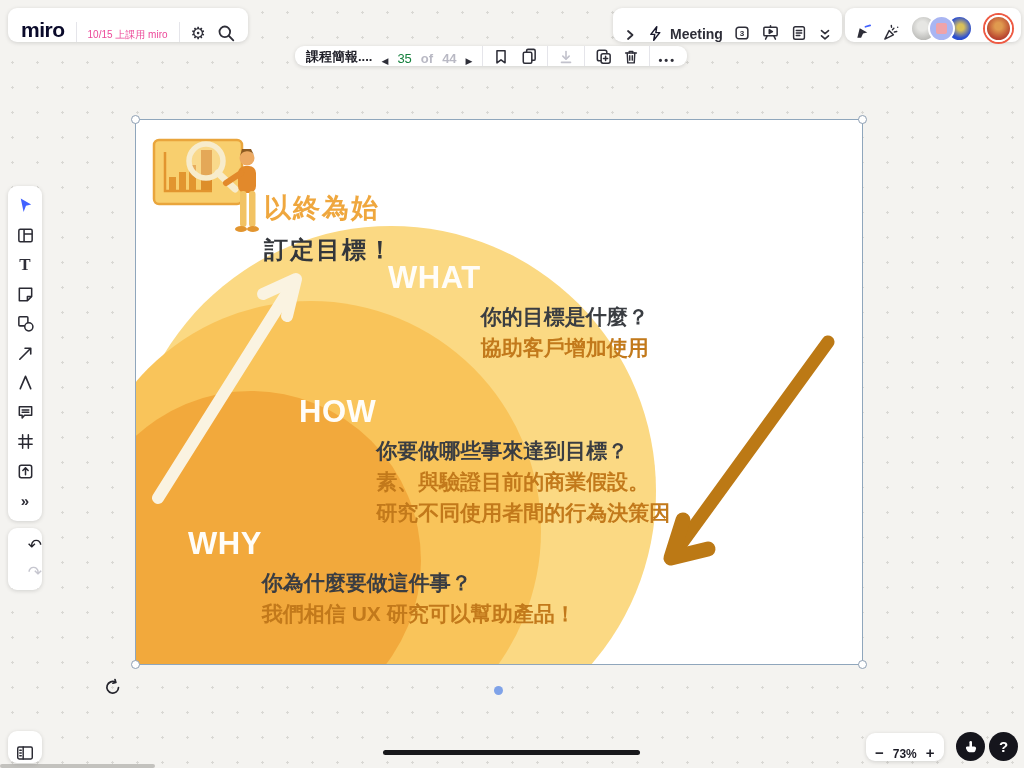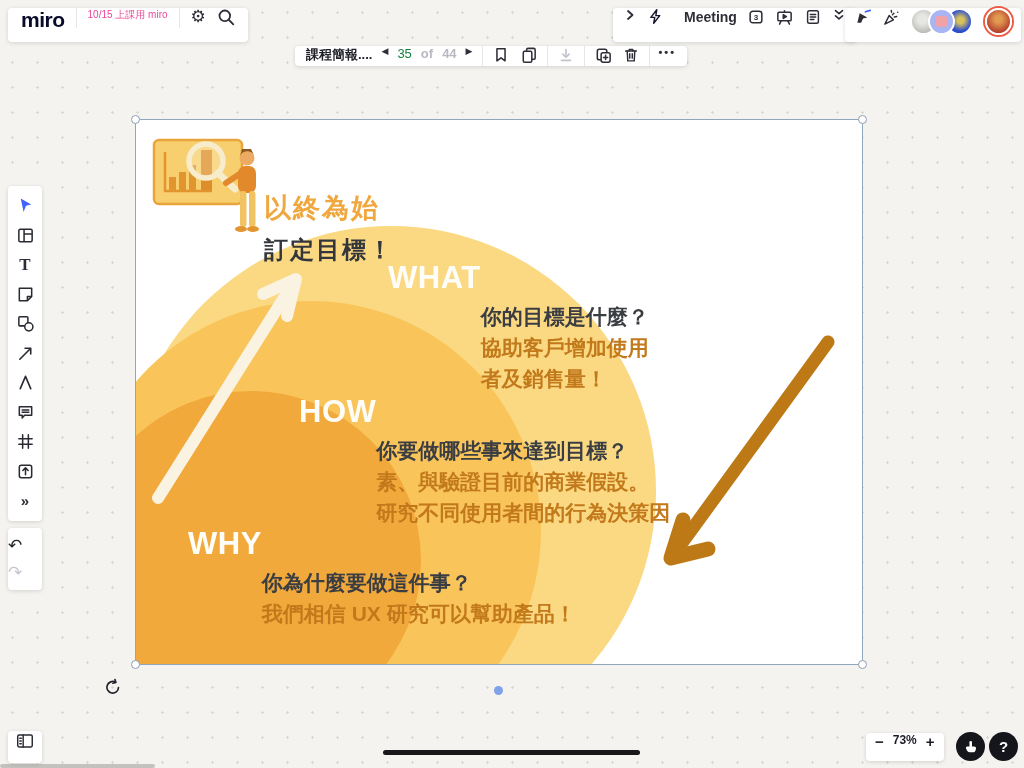--- a/index.html
+++ b/index.html
@@ -6,23 +6,23 @@
   html,body { width:1024px; height:768px; overflow:hidden; }
   body {
     font-family:"Liberation Sans","DejaVu Sans",sans-serif;
     background-color:#f4f3f0;
     background-image:radial-gradient(circle,#d9d8d4 1.1px,transparent 1.4px);
     background-size:25px 25px;
     position:relative;
     color:#17172b;
   }
   .card {
-    position:absolute; background:#fff; border-radius:4px;
+    position:absolute; background:#fff; border-radius:9px;
     box-shadow:0 1px 4px rgba(0,0,0,.14);
-    display:flex; align-items:flex-start;
+    display:flex; align-items:flex-end;
   }
   .vdiv { width:1px; height:20px; background:#e5e5ea; flex:none; }
   .ibtn {
     display:flex; align-items:center; justify-content:center;
     background:none; border:none; cursor:pointer; padding:0;
     color:#2e2e38; flex:none;
   }
   svg { display:block; }
 
   
@@ -167,21 +167,21 @@
   <span class="vdiv"></span>
   <button class="ibtn more-dots">•••</button>
 </div>
 
 <div class="card" id="header-right1">
   <button class="ibtn">
     <svg width="14" height="14" viewBox="0 0 14 14" fill="none" stroke="#2e2e38" stroke-width="1.8" stroke-linecap="round" stroke-linejoin="round">
       <path d="M5 3 L9.5 7 L5 11"></path>
     </svg>
   </button>
-  <button class="ibtn" style="gap:20px">
+  <button class="ibtn" style="gap:6px">
     <svg width="17" height="17" viewBox="0 0 20 20" fill="none" stroke="#17172b" stroke-width="1.7" stroke-linejoin="round">
       <path d="M11.5 2 L4.5 11 h4.6 l-1.2 7 L15 9 h-4.6 Z"></path>
     </svg>
     <span class="meeting-label">Meeting</span>
   </button>
   <button class="ibtn">
     <svg width="18" height="18" viewBox="0 0 20 20" fill="none" stroke="#2e2e38" stroke-width="1.7">
       <rect x="3.5" y="3.5" width="13" height="13" rx="3"></rect>
       <text x="10" y="13.4" text-anchor="middle" font-size="9" font-weight="bold" fill="#2e2e38" stroke="none" font-family="Liberation Sans, sans-serif">3</text>
     </svg>
@@ -332,21 +332,20 @@
     <div id="slide-title">
       <div class="title-accent">以終為始</div>
       <div class="title-sub">訂定目標！</div>
     </div>
 
     <div class="section" id="sec-what">
       <div class="sec-label">WHAT</div>
       <div>
         <div class="sec-q">你的目標是什麼？</div>
         <div class="sec-a">協助客戶增加使用</div>
-        <div class="sec-a">者及銷售量！</div>
       </div>
     </div>
 
     <div class="section" id="sec-how">
       <div class="sec-label">HOW</div>
       <div>
         <div class="sec-q">你要做哪些事來達到目標？</div>
         <div class="sec-a">素、與驗證目前的商業假設。</div>
         <div class="sec-a">研究不同使用者間的行為決策因</div>
       </div>

